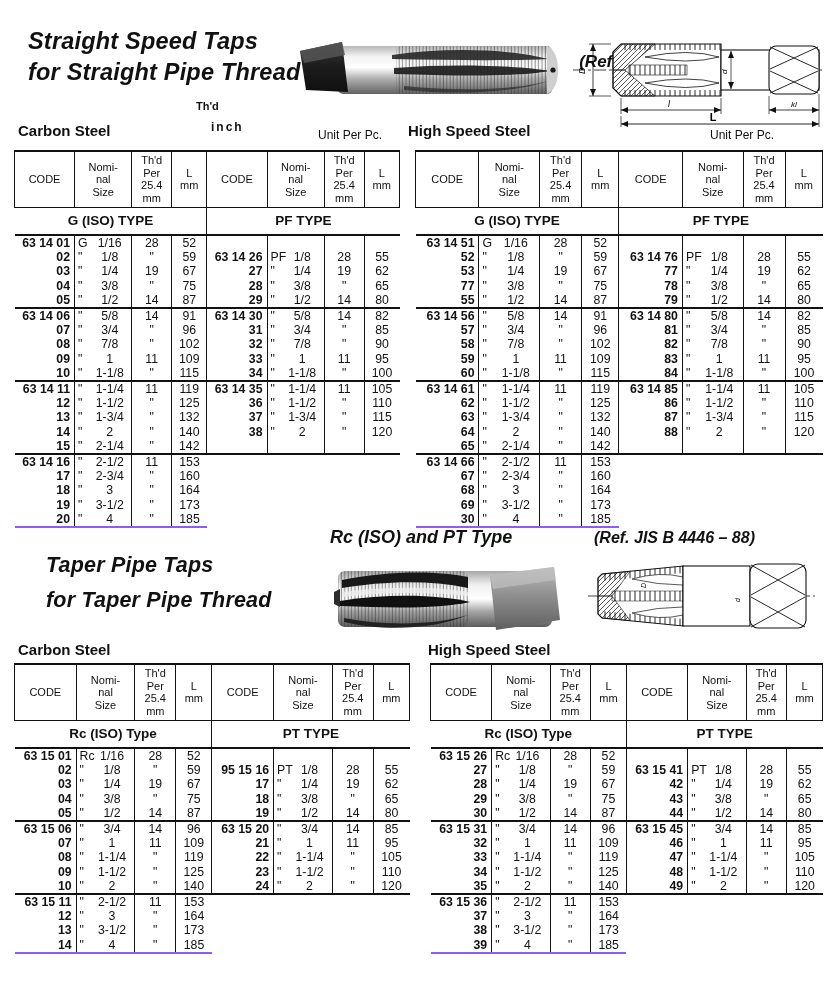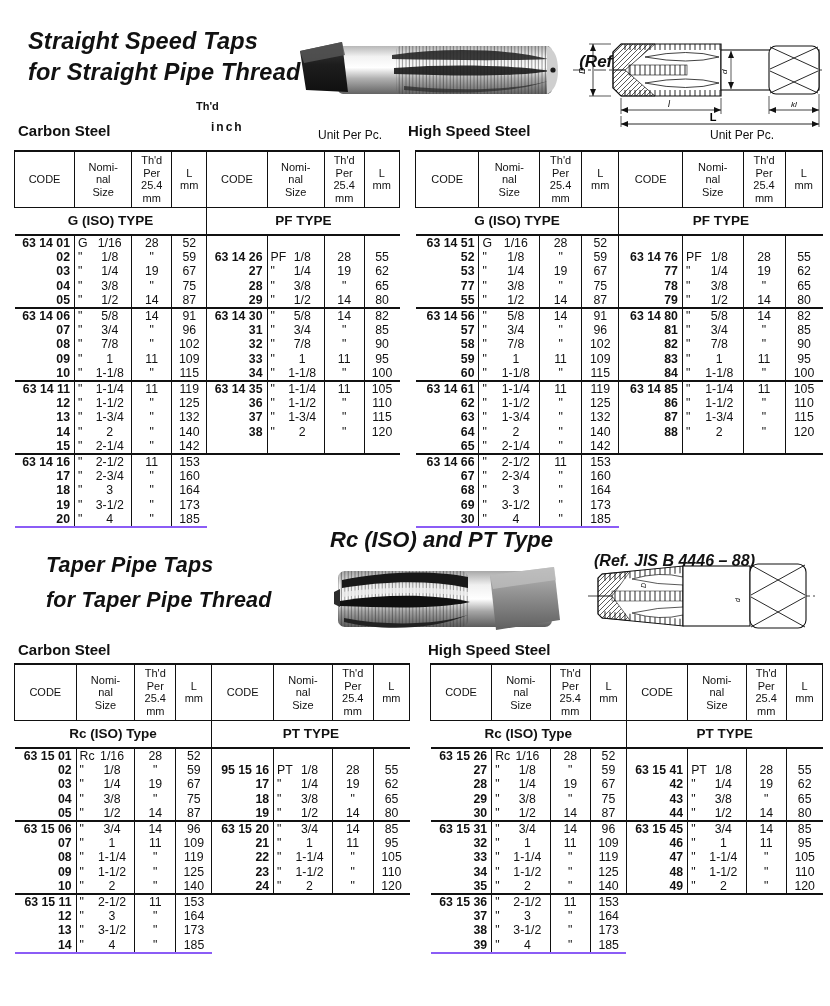--- a/index.html
+++ b/index.html
@@ -10,22 +10,22 @@
   }
   .abs { position:absolute; }
 
   
   .big-title { font-style:italic; font-weight:700; letter-spacing:0.2px; }
   #title1 { left:28px; top:26px; font-size:23.5px; line-height:31px; }
   #headrow1 { left:383px; top:10px; display:flex; gap:28px; align-items:baseline; }
   #headrow1 .type-h { font-size:19px; font-style:italic; font-weight:700;margin-top:40px; }
   #headrow1 .ref-h  { font-size:17px; font-style:italic; font-weight:700; }
   #title2 { left:46px; top:548px; font-size:21.5px; line-height:35px; }
-  #heading2 { left:330px; top:527px; font-size:22px; font-style:italic; font-weight:700; }
-  #ref2 { left:594px; top:552px; font-size:16px; font-style:italic; font-weight:700; }
+  #heading2 { left:330px; top:527px; font-size:18px; font-style:italic; font-weight:700; }
+  #ref2 { left:594px; top:529px; font-size:16px; font-style:italic; font-weight:700; }
 
   .steel-label { font-size:15px; font-weight:700; }
   #carbon1 { left:18px;  top:122px; }
   #hss1    { left:408px; top:122px; }
   #carbon2 { left:18px;  top:641px; }
   #hss2    { left:428px; top:641px; }
   .unit-label { font-size:12px; }
   #unit1 { left:318px; top:128px; }
   #unit2 { left:710px; top:128px; }
   #thdinch { left:196px; top:100px; }

